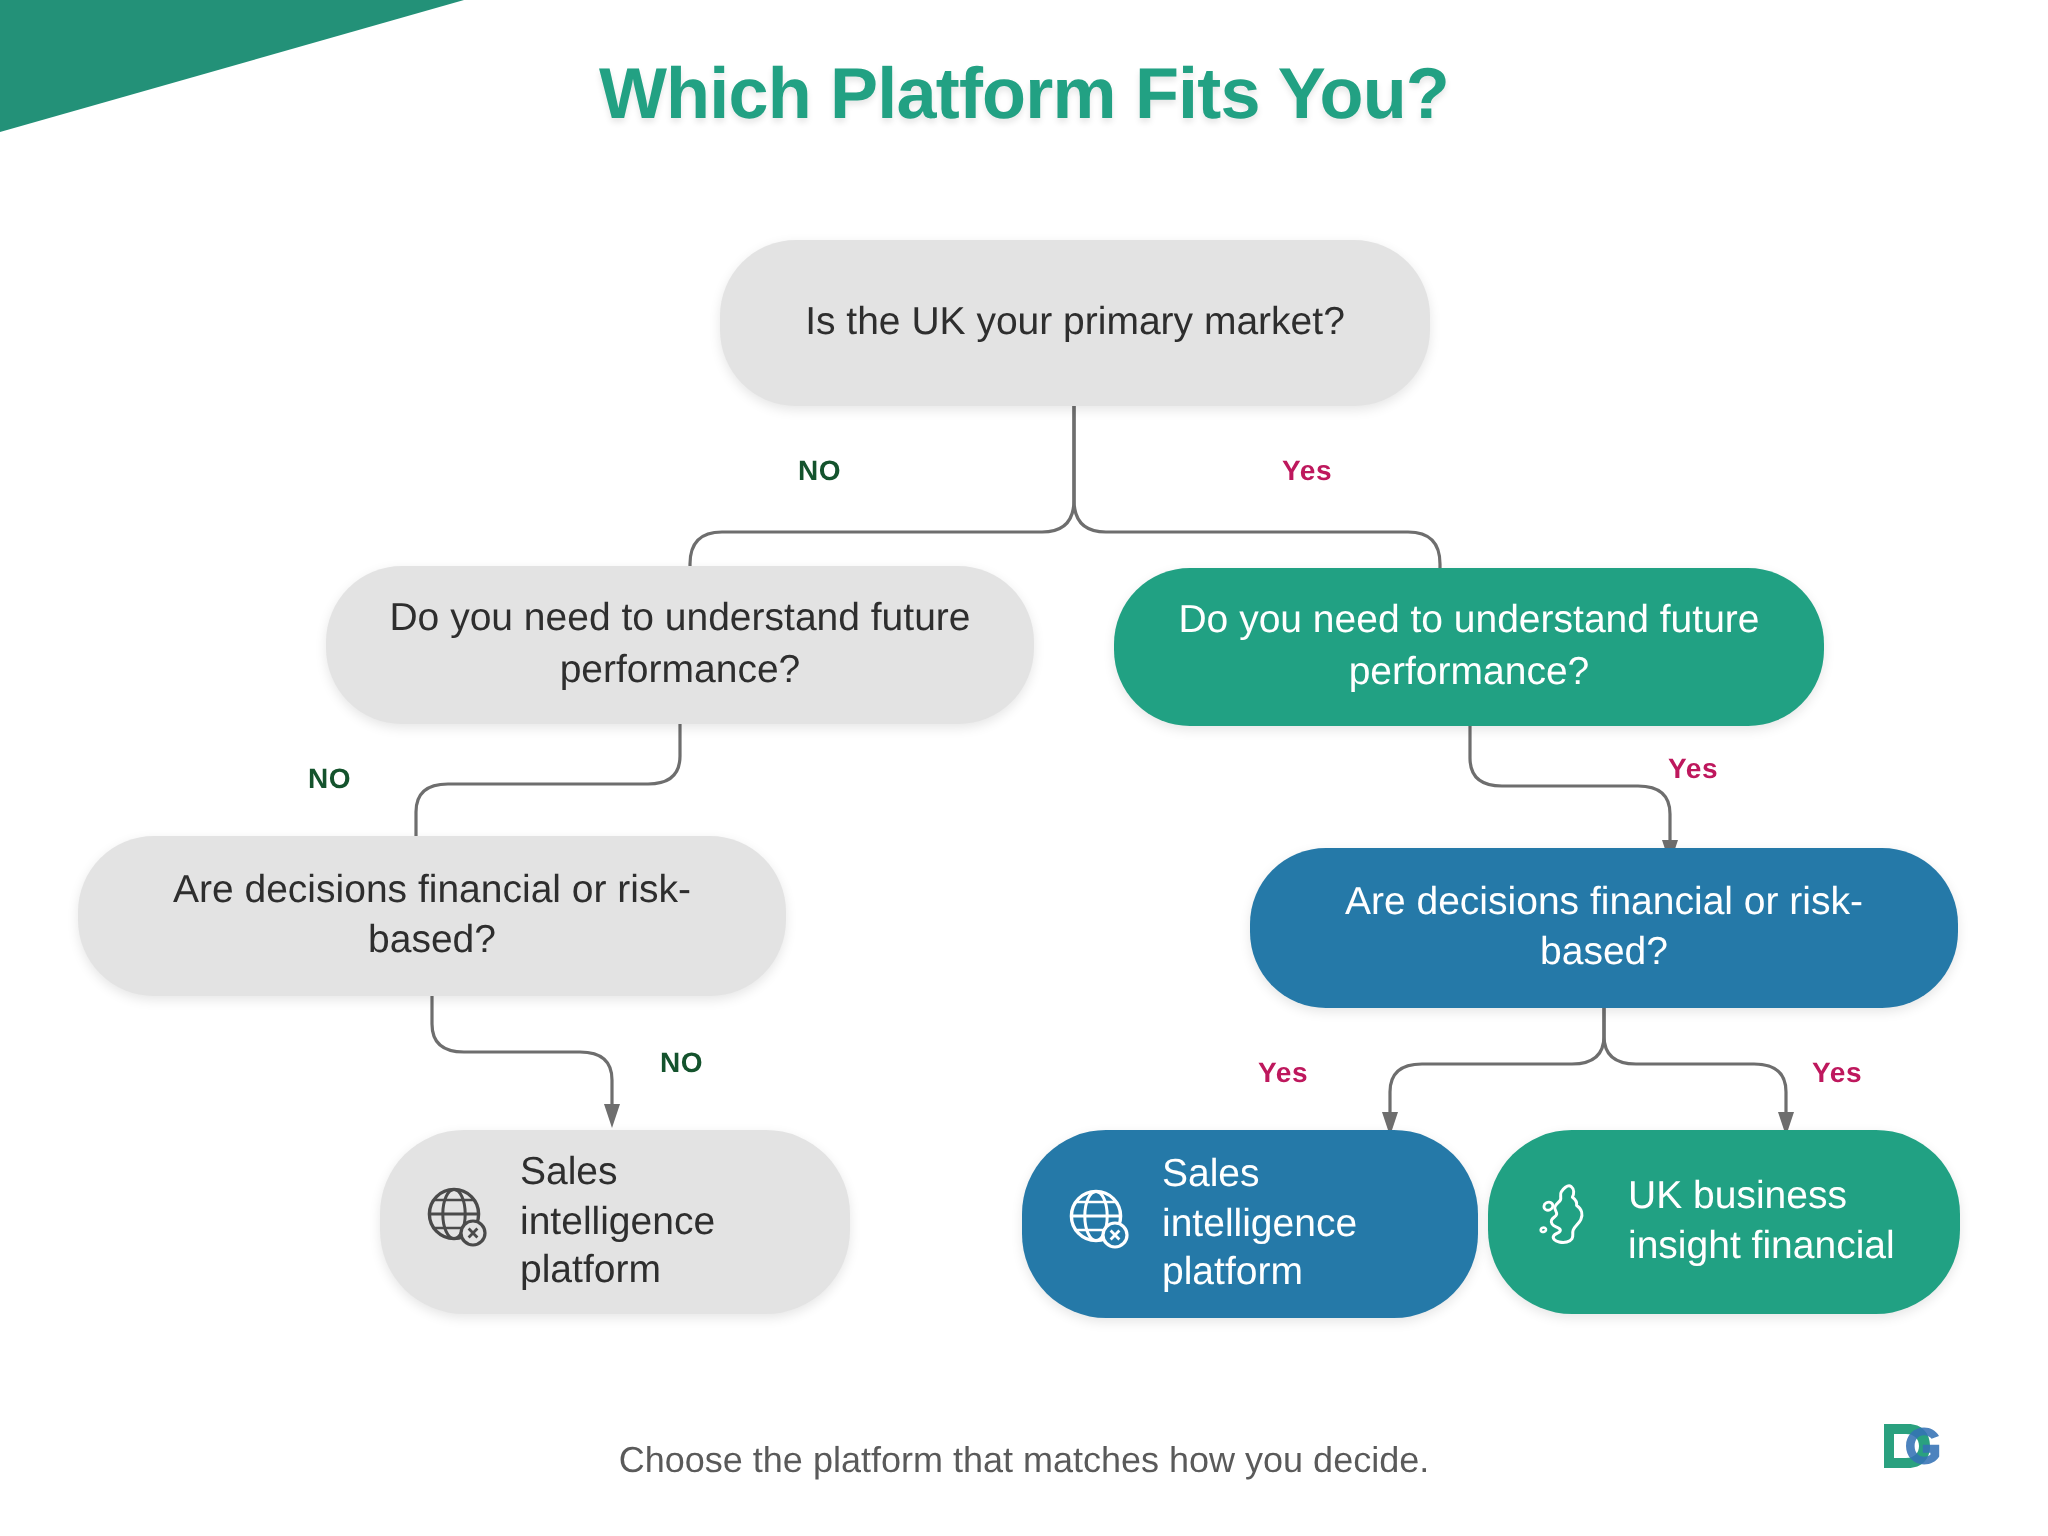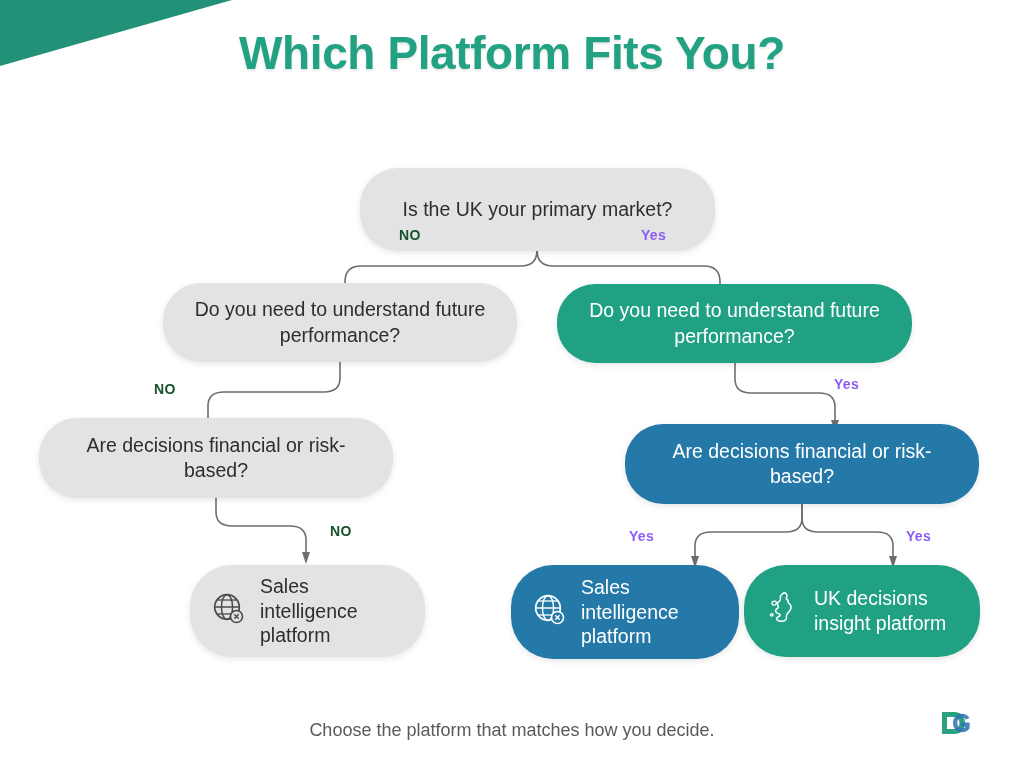--- a/index.html
+++ b/index.html
@@ -14,21 +14,21 @@
 
   .corner-wedge{
     position:absolute;left:0;top:0;width:232px;height:66px;
     background:#239178;
     clip-path:polygon(0 0, 232px 0, 0 66px);
   }
 
   .title{
     position:absolute;left:0;top:26px;width:1024px;
     text-align:center;
-    font-size:46px;
+    font-size:36px;
     font-weight:800;
     letter-spacing:-0.4px;
     color:#22A183;
     text-shadow:0 2px 3px rgba(0,0,0,0.10);
   }
 
   
   .node{
     position:absolute;
     box-sizing:border-box;
@@ -80,21 +80,21 @@
 
   
   .blabel{
     position:absolute;
     font-size:14px;
     font-weight:700;
     letter-spacing:0.3px;
     white-space:nowrap;
   }
   .blabel.no{color:#14532d;}
-  .blabel.yes{color:#8b5cf6;}
+  .blabel.yes{color:#be185d;}
 
   
   #wires{position:absolute;left:0;top:0;width:1024px;height:768px;pointer-events:none;}
   #wires path{fill:none;stroke:#6E6E6E;stroke-width:1.6;}
   #wires .arrow{fill:#6E6E6E;stroke:none;}
 
   
   .footer-note{
     position:absolute;left:0;top:720px;width:1024px;
     text-align:center;
@@ -127,21 +127,21 @@
 
     <path d="M216,498 L216,512 Q216,526 232,526 L290,526 Q306,526 306,540 L306,556"></path>
     <polygon class="arrow" points="306,564 302,552 310,552"></polygon>
 
     <path d="M802,503 L802,518 Q802,532 786,532 L711,532 Q695,532 695,546 L695,560"></path>
     <path d="M802,503 L802,518 Q802,532 818,532 L877,532 Q893,532 893,546 L893,560"></path>
     <polygon class="arrow" points="695,568 691,556 699,556"></polygon>
     <polygon class="arrow" points="893,568 889,556 897,556"></polygon>
   </svg>
 
-  <div class="node grey" style="left:360px;top:120px;width:355px;height:83px;margin-top:48px;">
+  <div class="node grey" style="left:360px;top:120px;width:355px;height:83px;">
     <div class="txt">Is the UK your primary market?</div>
   </div>
 
   <div class="blabel no" style="left:399px;top:227px;">NO</div>
   <div class="blabel yes" style="left:641px;top:227px;">Yes</div>
 
   <div class="node grey" style="left:163px;top:283px;width:354px;height:79px;">
     <div class="txt">Do you need to understand future performance?</div>
   </div>
 
@@ -204,21 +204,21 @@
                  C14.6,24.6 13.2,23.8 12.0,23.4 C10.3,22.8 9.2,21.4 9.8,20.0
                  C10.3,18.8 12.0,18.4 12.3,17.2 C12.6,15.9 11.2,15.0 11.4,13.6
                  C11.6,12.0 13.6,11.3 14.2,10.0 C14.8,8.7 13.8,7.3 14.6,6.0
                  C15.4,4.6 17.8,2.0 19.5,3.2 Z" fill="none" stroke="#ffffff" stroke-width="1.5" stroke-linejoin="round"></path>
         <path d="M7.2,11.4 C9.0,10.6 10.6,11.6 10.4,13.2 C10.2,14.8 8.2,15.6 6.8,14.8
                  C5.6,14.1 5.7,12.1 7.2,11.4 Z" fill="none" stroke="#ffffff" stroke-width="1.4" stroke-linejoin="round"></path>
         <path d="M5.0,24.0 C6.1,23.4 7.2,24.0 7.0,25.0 C6.8,25.9 5.6,26.3 4.8,25.8
                  C4.1,25.4 4.2,24.4 5.0,24.0 Z" fill="none" stroke="#ffffff" stroke-width="1.3" stroke-linejoin="round"></path>
       </svg>
     </span>
-    <span class="ltxt">UK decisions insight platform</span>
+    <span class="ltxt">UK business insight financial</span>
   </div>
 
   <div class="footer-note">Choose the platform that matches how you decide.</div>
 
   <div class="logo">
     <svg width="36" height="34" viewBox="0 0 36 34">
       <path d="M4,6 L16,6 C23,6 27,10.5 27,17 C27,23.5 23,28 16,28 L4,28 Z
                M9,11 L9,23 L15,23 C19,23 21.5,20.6 21.5,17 C21.5,13.4 19,11 15,11 Z" fill="#2AA17F"></path>
       <path d="M31.5,12 C30,9.4 27.3,7.8 24,7.8 C18.8,7.8 15,11.8 15,17 C15,22.2 18.8,26.2 24,26.2
                C27.3,26.2 30.2,24.6 31.6,22.2 L31.6,16.4 L23.4,16.4 L23.4,20.4 L27.2,20.4 L27.2,21.4

